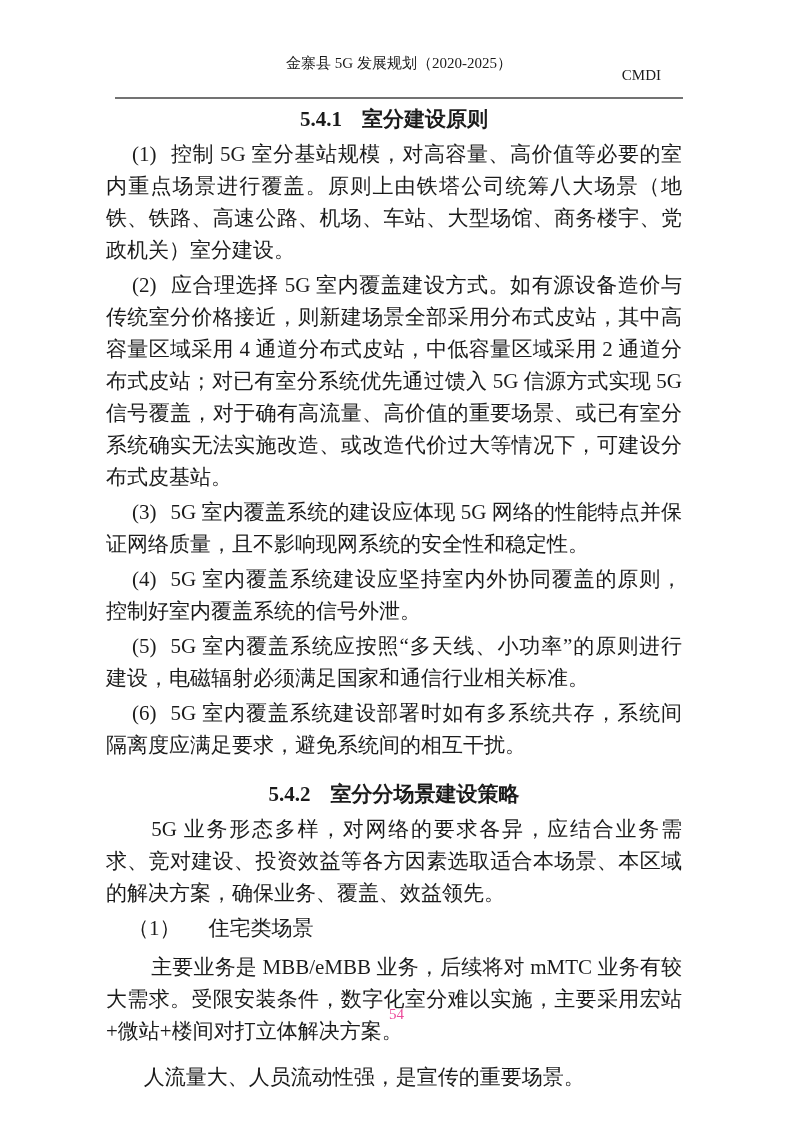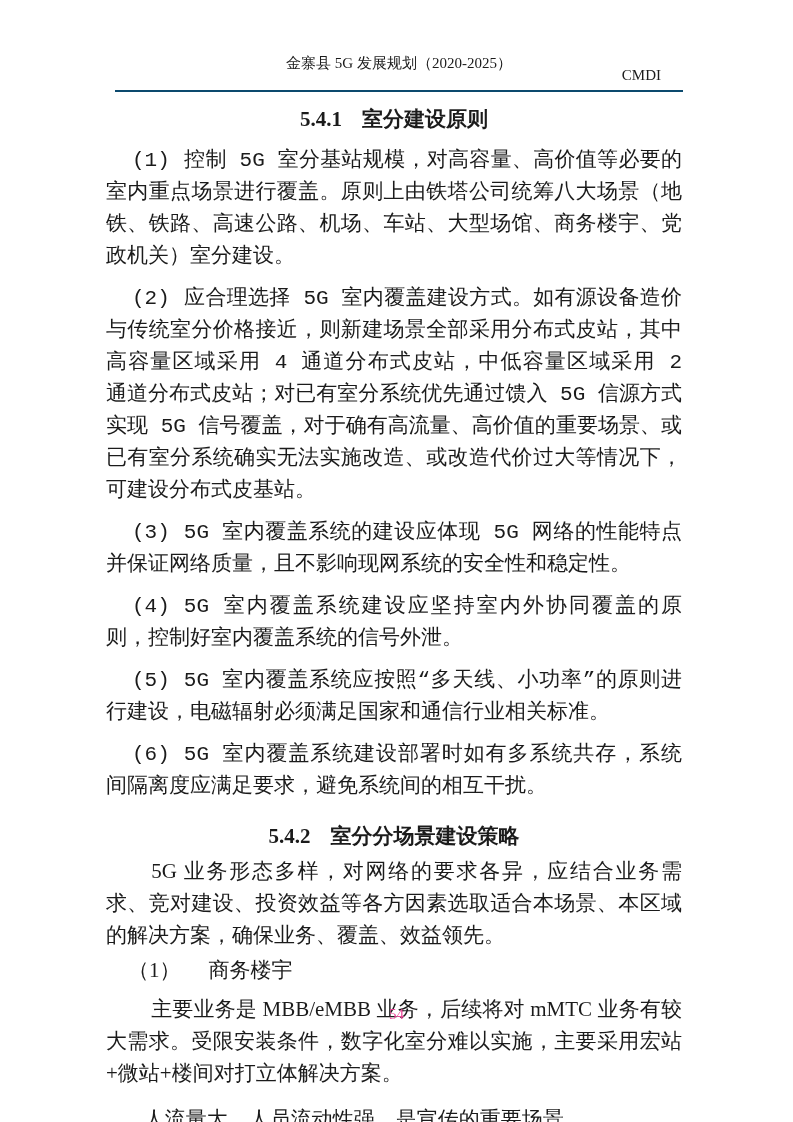--- a/index.html
+++ b/index.html
@@ -7,42 +7,42 @@
     width: 793px; height: 1122px;
     background: #ffffff;
     font-family: "Liberation Serif", "DejaVu Serif", serif;
     color: #1b1b1b;
     position: relative;
     overflow: hidden;
   }
   .doc-header {
     position: absolute;
     left: 115px; right: 110px; top: 54px;
-    border-bottom: 2px solid #0c4a6e;
-    padding-bottom: 18px;
+    border-bottom: 2px solid #737373;
+    padding-bottom: 25px;
     font-size: 15px;
     line-height: 18px;
   }
   .doc-header .header-title { text-align: center; }
   .doc-header .header-org { position: absolute; right: 22px; top: 12px; }
   .content {
     position: absolute;
     left: 106px; right: 111px; top: 86px;
     font-size: 21px;
     line-height: 32px;
     text-align: justify;
   }
   .section-heading {
     font-weight: bold;
     margin: 17px 0 3px 0;
     text-align: center;
   }
   .section-heading .h-num { margin-right: 20px; }
   p { margin: 0; }
-  .num-para { margin-top: 10px; font-family: Liberation Mono, monospace; }
+  .num-para { margin-top: 3px; }
   .num-para .p-num {
     display: inline-block;
     margin-left: 26px;
     margin-right: 14px;
   }
   .indent-para { text-indent: 2.15em; margin-top: 3px; font-family: Liberation Serif, serif; }
   .scene-label { margin-top: 3px; text-align: left; }
   .scene-label .s-num { display: inline-block; margin-left: 22px; margin-right: 28px; }
   .scene-body { text-indent: 2.15em; margin-top: 7px; margin-bottom: 14px; }
   .half-indent { text-indent: 1.8em; margin-top: 3px; }
@@ -82,21 +82,21 @@
     <p class="num-para"><span class="p-num">(4)</span><span>5G 室内覆盖系统建设应坚持室内外协同覆盖的原则，控制好室内覆盖系统的信号外泄。</span></p>
 
     <p class="num-para"><span class="p-num">(5)</span><span>5G 室内覆盖系统应按照“多天线、小功率”的原则进行建设，电磁辐射必须满足国家和通信行业相关标准。</span></p>
 
     <p class="num-para"><span class="p-num">(6)</span><span>5G 室内覆盖系统建设部署时如有多系统共存，系统间隔离度应满足要求，避免系统间的相互干扰。</span></p>
 
     <p class="section-heading"><span class="h-num">5.4.2</span><span>室分分场景建设策略</span></p>
 
     <p class="indent-para">5G 业务形态多样，对网络的要求各异，应结合业务需求、竞对建设、投资效益等各方因素选取适合本场景、本区域的解决方案，确保业务、覆盖、效益领先。</p>
 
-    <p class="scene-label"><span class="s-num">（1）</span><span>商务楼宇</span></p>
+    <p class="scene-label"><span class="s-num">（1）</span><span>住宅类场景</span></p>
 
     <p class="scene-body">主要业务是 MBB/eMBB 业务，后续将对 mMTC 业务有较大需求。受限安装条件，数字化室分难以实施，主要采用宏站+微站+楼间对打立体解决方案。</p>
 
 
     <p class="half-indent">人流量大、人员流动性强，是宣传的重要场景。</p>
 
     <p class="check-item"></p>
 
   </div>
 

